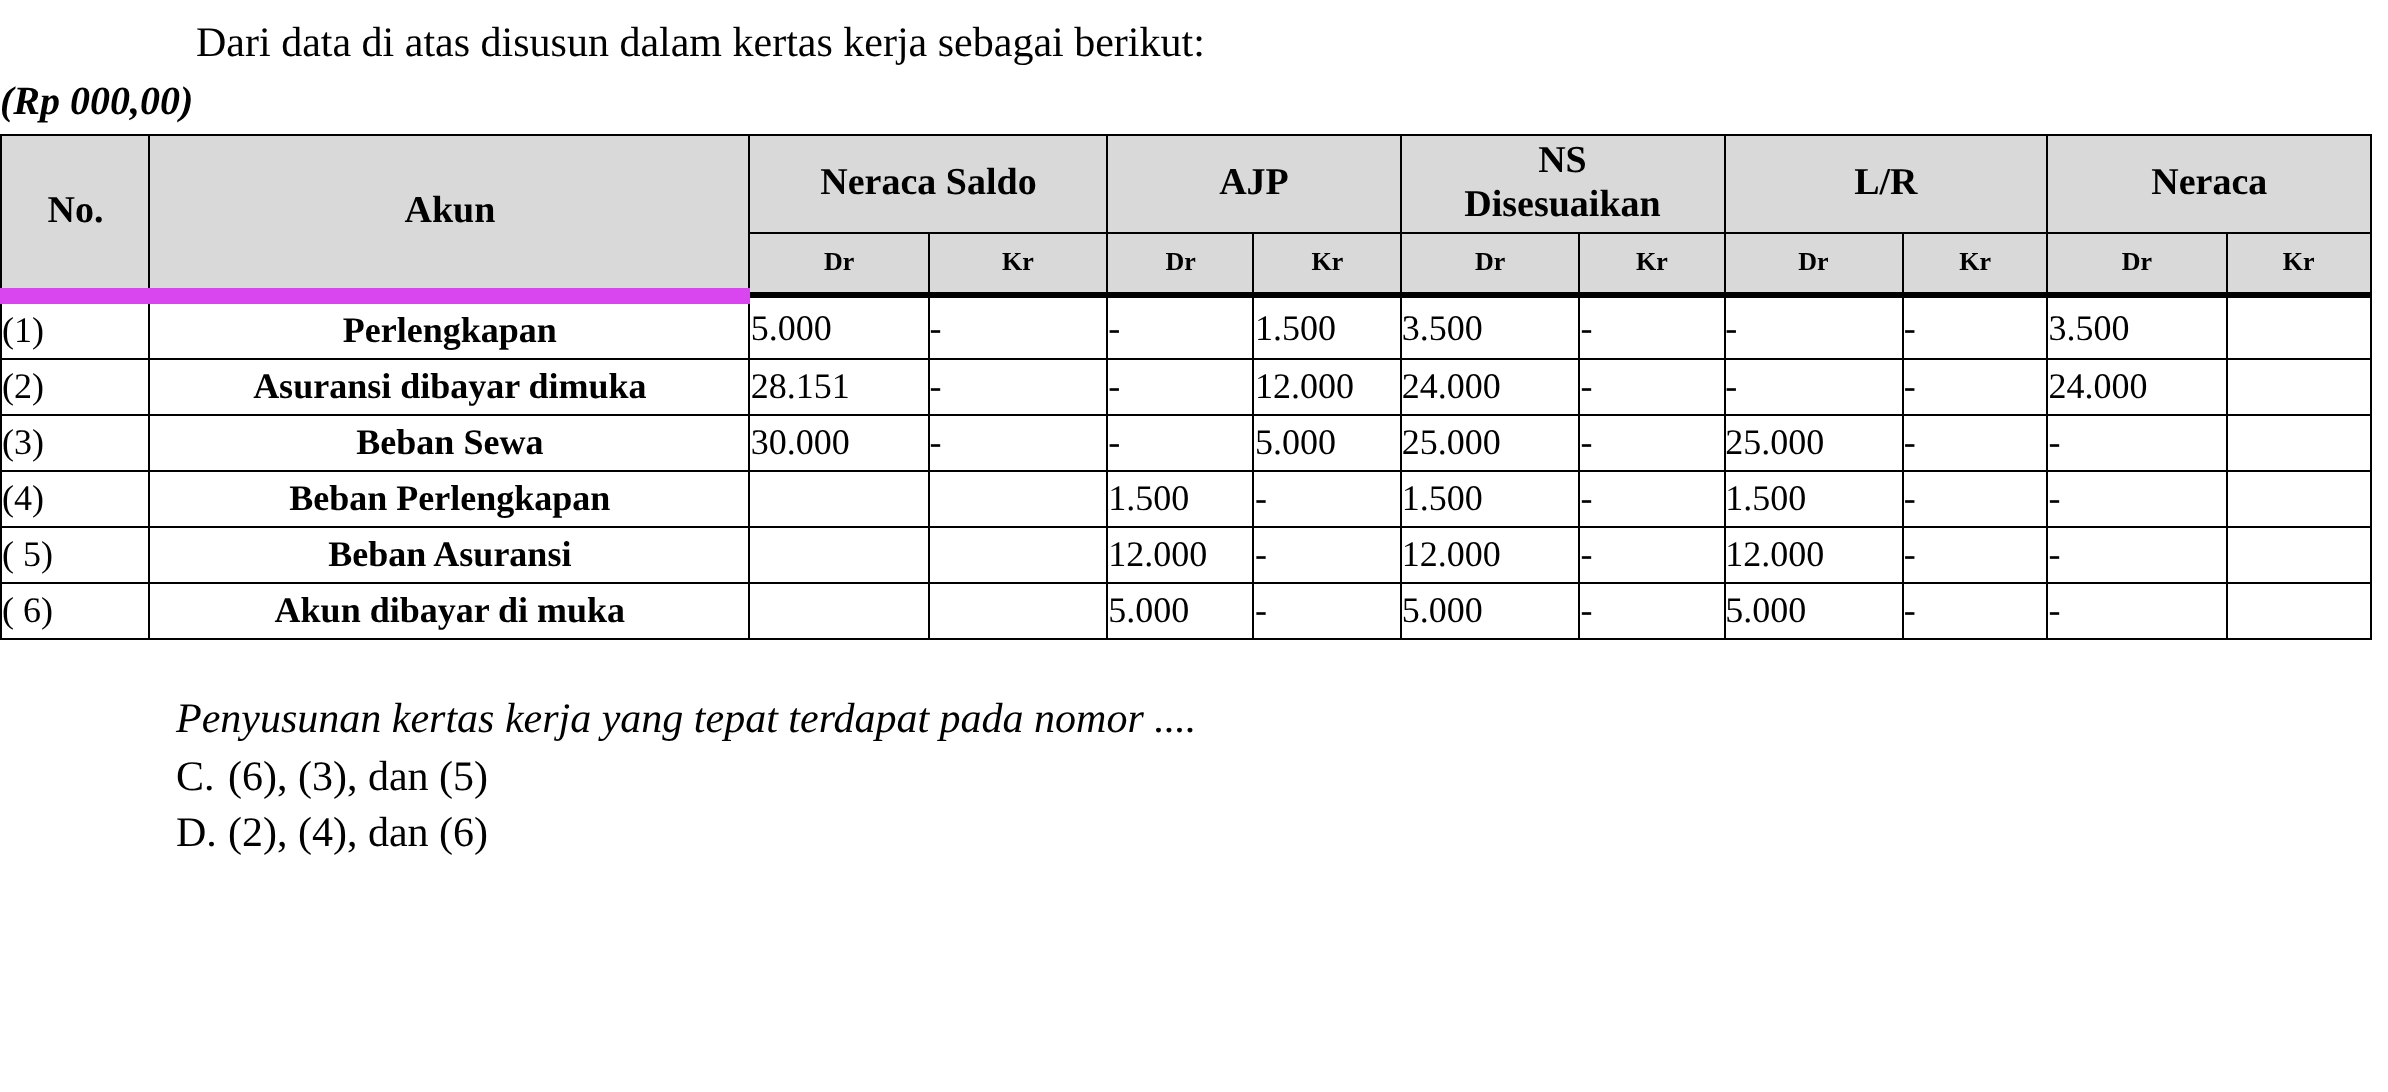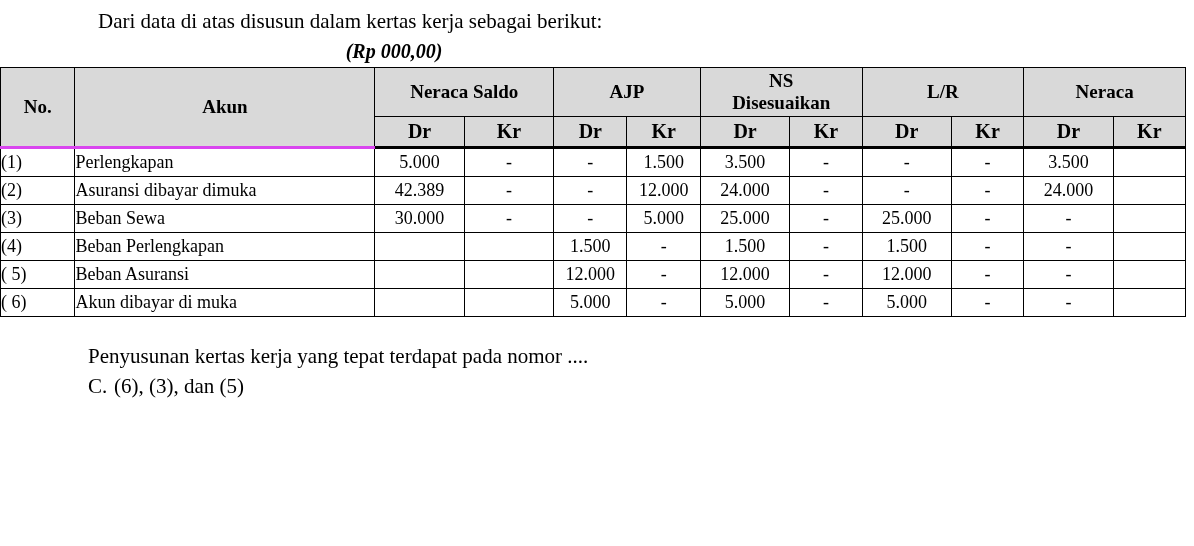--- a/index.html
+++ b/index.html
@@ -19,21 +19,21 @@
     width: 984px;
     height: 546px;
     box-sizing: border-box;
   }
   .intro {
     font-size: 21px;
     padding: 8px 0 0 98px;
     line-height: 1.25;
   }
   .currency-note {
-    text-align: center;
+    text-align: left;
     font-style: italic;
     font-weight: bold;
     font-size: 20px;
     padding-right: 196px;
     margin-top: 6px;
   }
   table.worksheet {
     border-collapse: collapse;
     width: 1186px;
     margin: 4px auto 0 auto;
@@ -50,56 +50,58 @@
     font-weight: bold;
     text-align: center;
     font-size: 19px;
     line-height: 1.15;
   }
   thead tr.group-row th {
     height: 48px;
   }
   thead tr.sub-row th {
     height: 29px;
-    font-size: 20px;
+    font-size: 13px;
   }
   thead tr.sub-row th.subhead {
     border-bottom: 3px solid #000000;
   }
   thead tr.group-row th.no-col,
   thead tr.group-row th.akun-col {
-    border-bottom: 3px solid #d946ef;
+    border-bottom: 8px solid #d946ef;
   }
   tbody td {
     height: 27px;
     font-size: 18px;
   }
   td.no-cell {
     text-align: left;
     padding-left: 6px;
   }
   td.akun-cell {
+    text-align: center;
+    padding-left: 8px;
+    font-weight: bold;
+  }
+  td.num-cell {
     text-align: left;
-    padding-left: 8px;
-  }
-  td.num-cell {
-    text-align: center;
     padding-right: 6px;
   }
   tbody tr:first-child td {
     border-top: 3px solid #000000;
   }
   .questions {
     margin: 26px 0 0 0;
     padding-left: 88px;
     font-size: 21px;
     line-height: 1.32;
   }
   .question-stem {
     margin-bottom: 2px;
+    font-style: italic;
   }
   .option {
     display: block;
     white-space: pre;
   }
   .opt-letter {
     display: inline-block;
     width: 26px;
   }
 </style>
@@ -164,21 +166,21 @@
         <td class="num-cell">3.500</td>
         <td class="num-cell">-</td>
         <td class="num-cell">-</td>
         <td class="num-cell">-</td>
         <td class="num-cell">3.500</td>
         <td class="num-cell"></td>
       </tr>
       <tr>
         <td class="no-cell">(2)</td>
         <td class="akun-cell">Asuransi dibayar  dimuka</td>
-        <td class="num-cell">42.389</td>
+        <td class="num-cell">28.151</td>
         <td class="num-cell">-</td>
         <td class="num-cell">-</td>
         <td class="num-cell">12.000</td>
         <td class="num-cell">24.000</td>
         <td class="num-cell">-</td>
         <td class="num-cell">-</td>
         <td class="num-cell">-</td>
         <td class="num-cell">24.000</td>
         <td class="num-cell"></td>
       </tr>
@@ -237,15 +239,16 @@
         <td class="num-cell">-</td>
         <td class="num-cell">-</td>
         <td class="num-cell"></td>
       </tr>
     </tbody>
   </table>
 
   <div class="questions">
     <div class="question-stem">Penyusunan kertas kerja yang tepat terdapat pada nomor ....</div>
     <div class="option"><span class="opt-letter">C.</span><span>(6), (3), dan (5)</span></div>
+    <div class="option"><span class="opt-letter">D.</span><span>(2), (4), dan (6)</span></div>
   </div>
 
 </div>
 
 </body></html>

